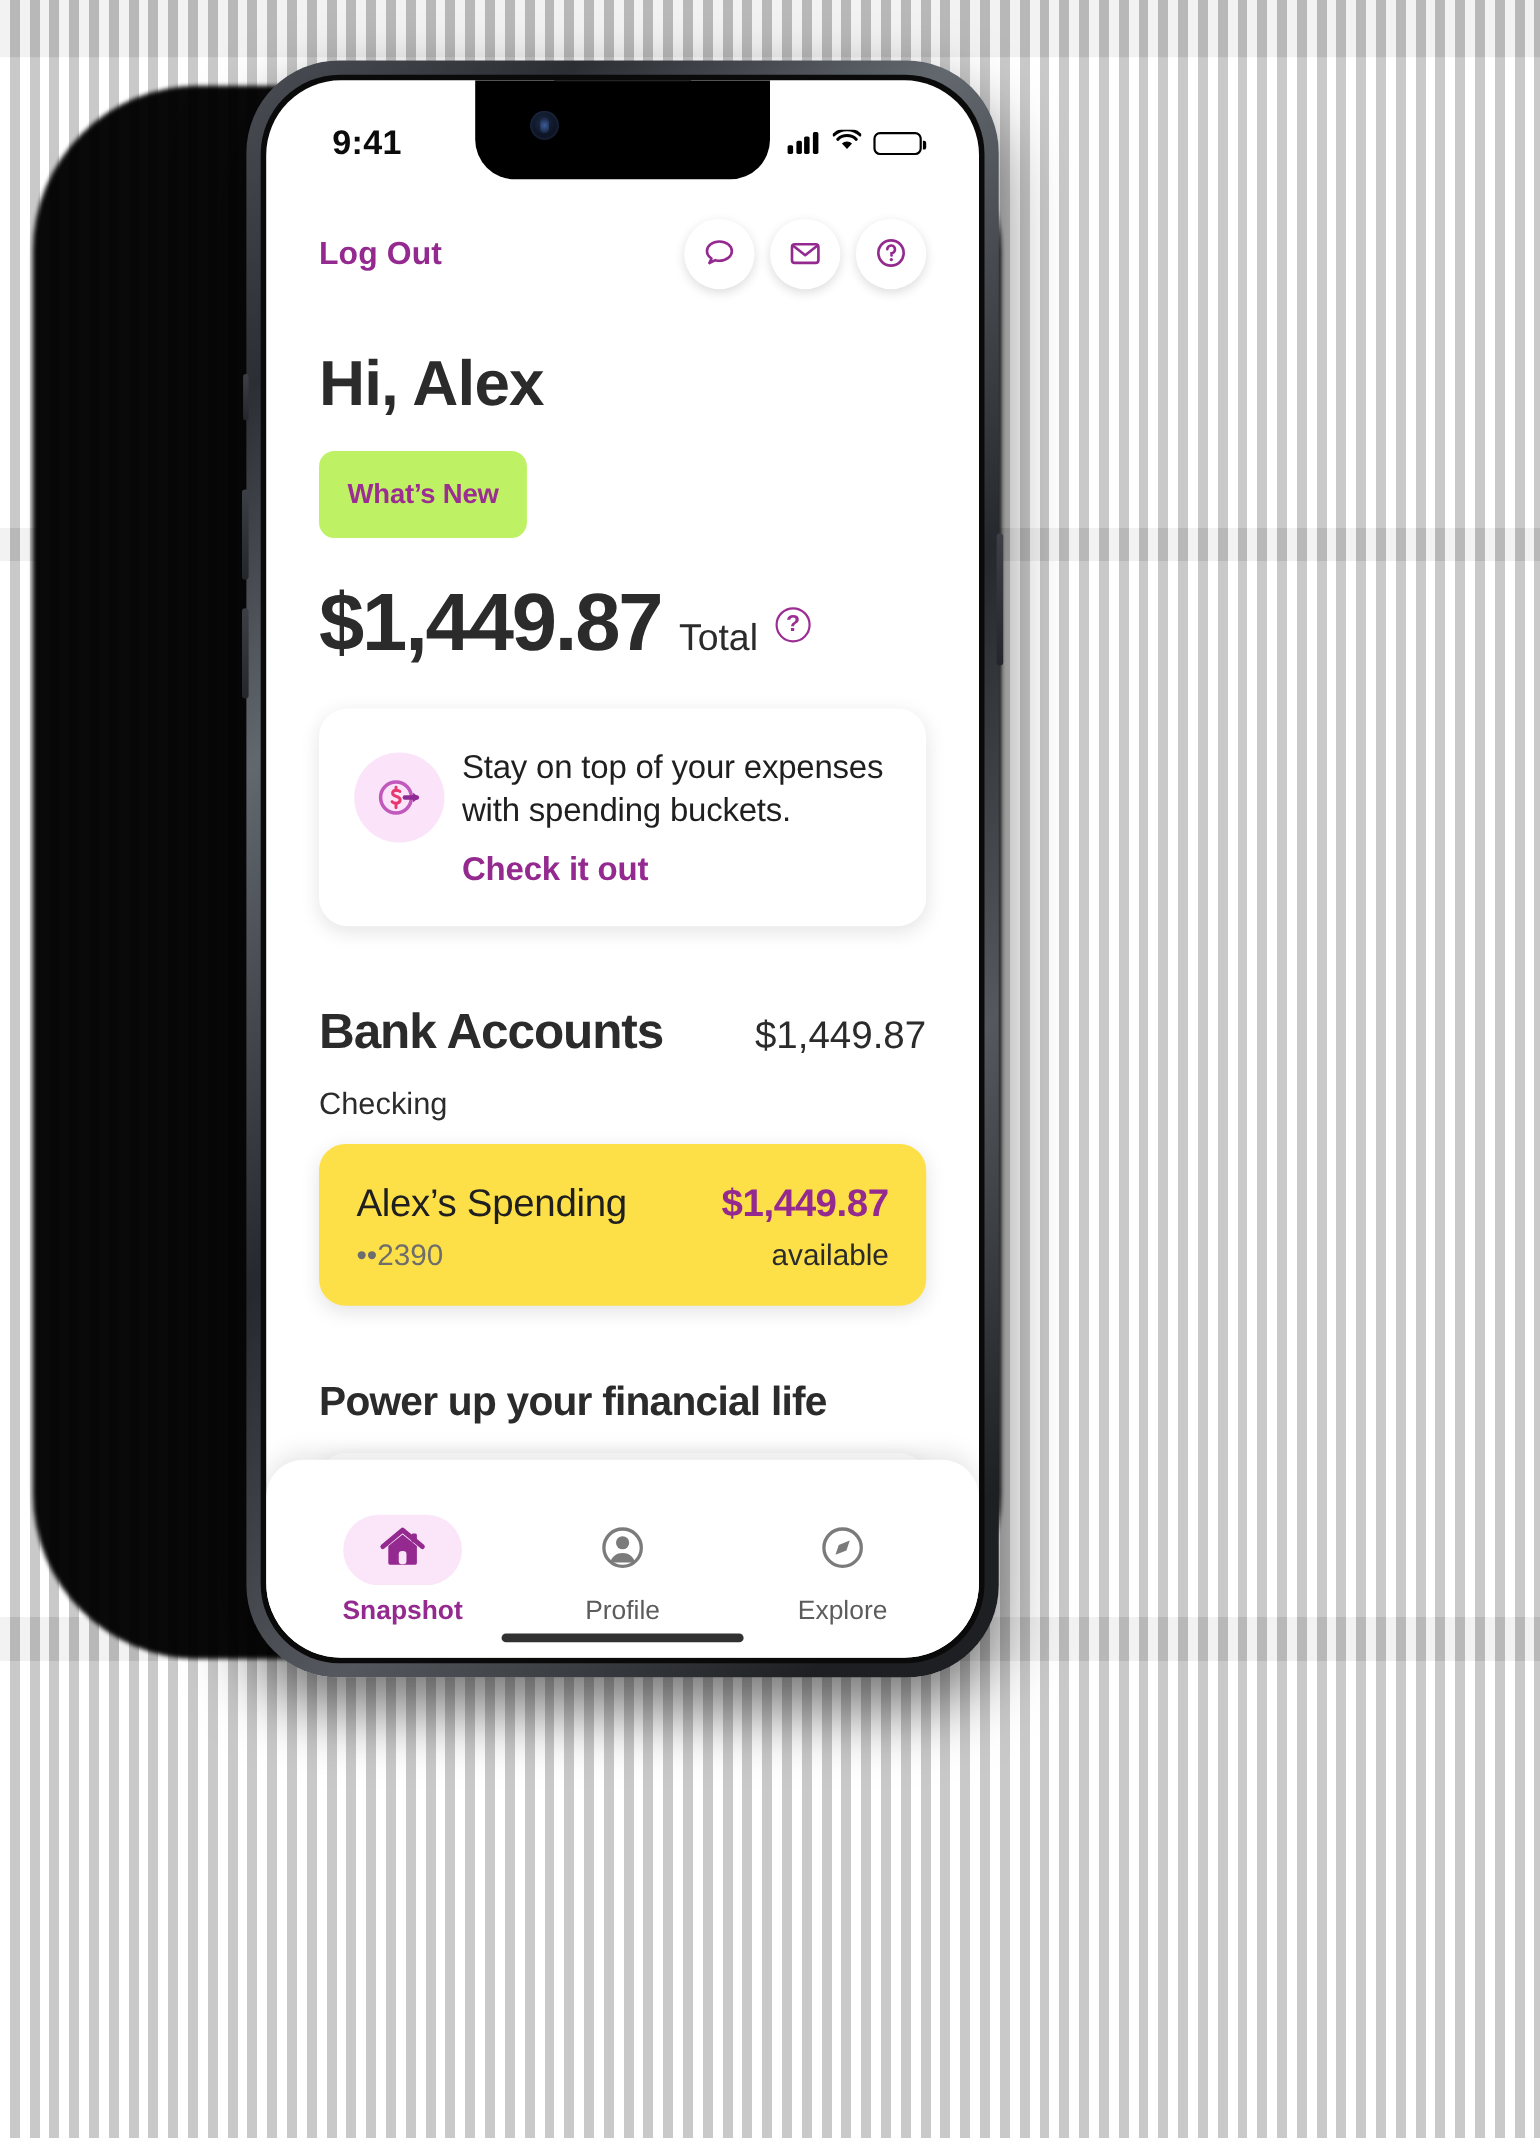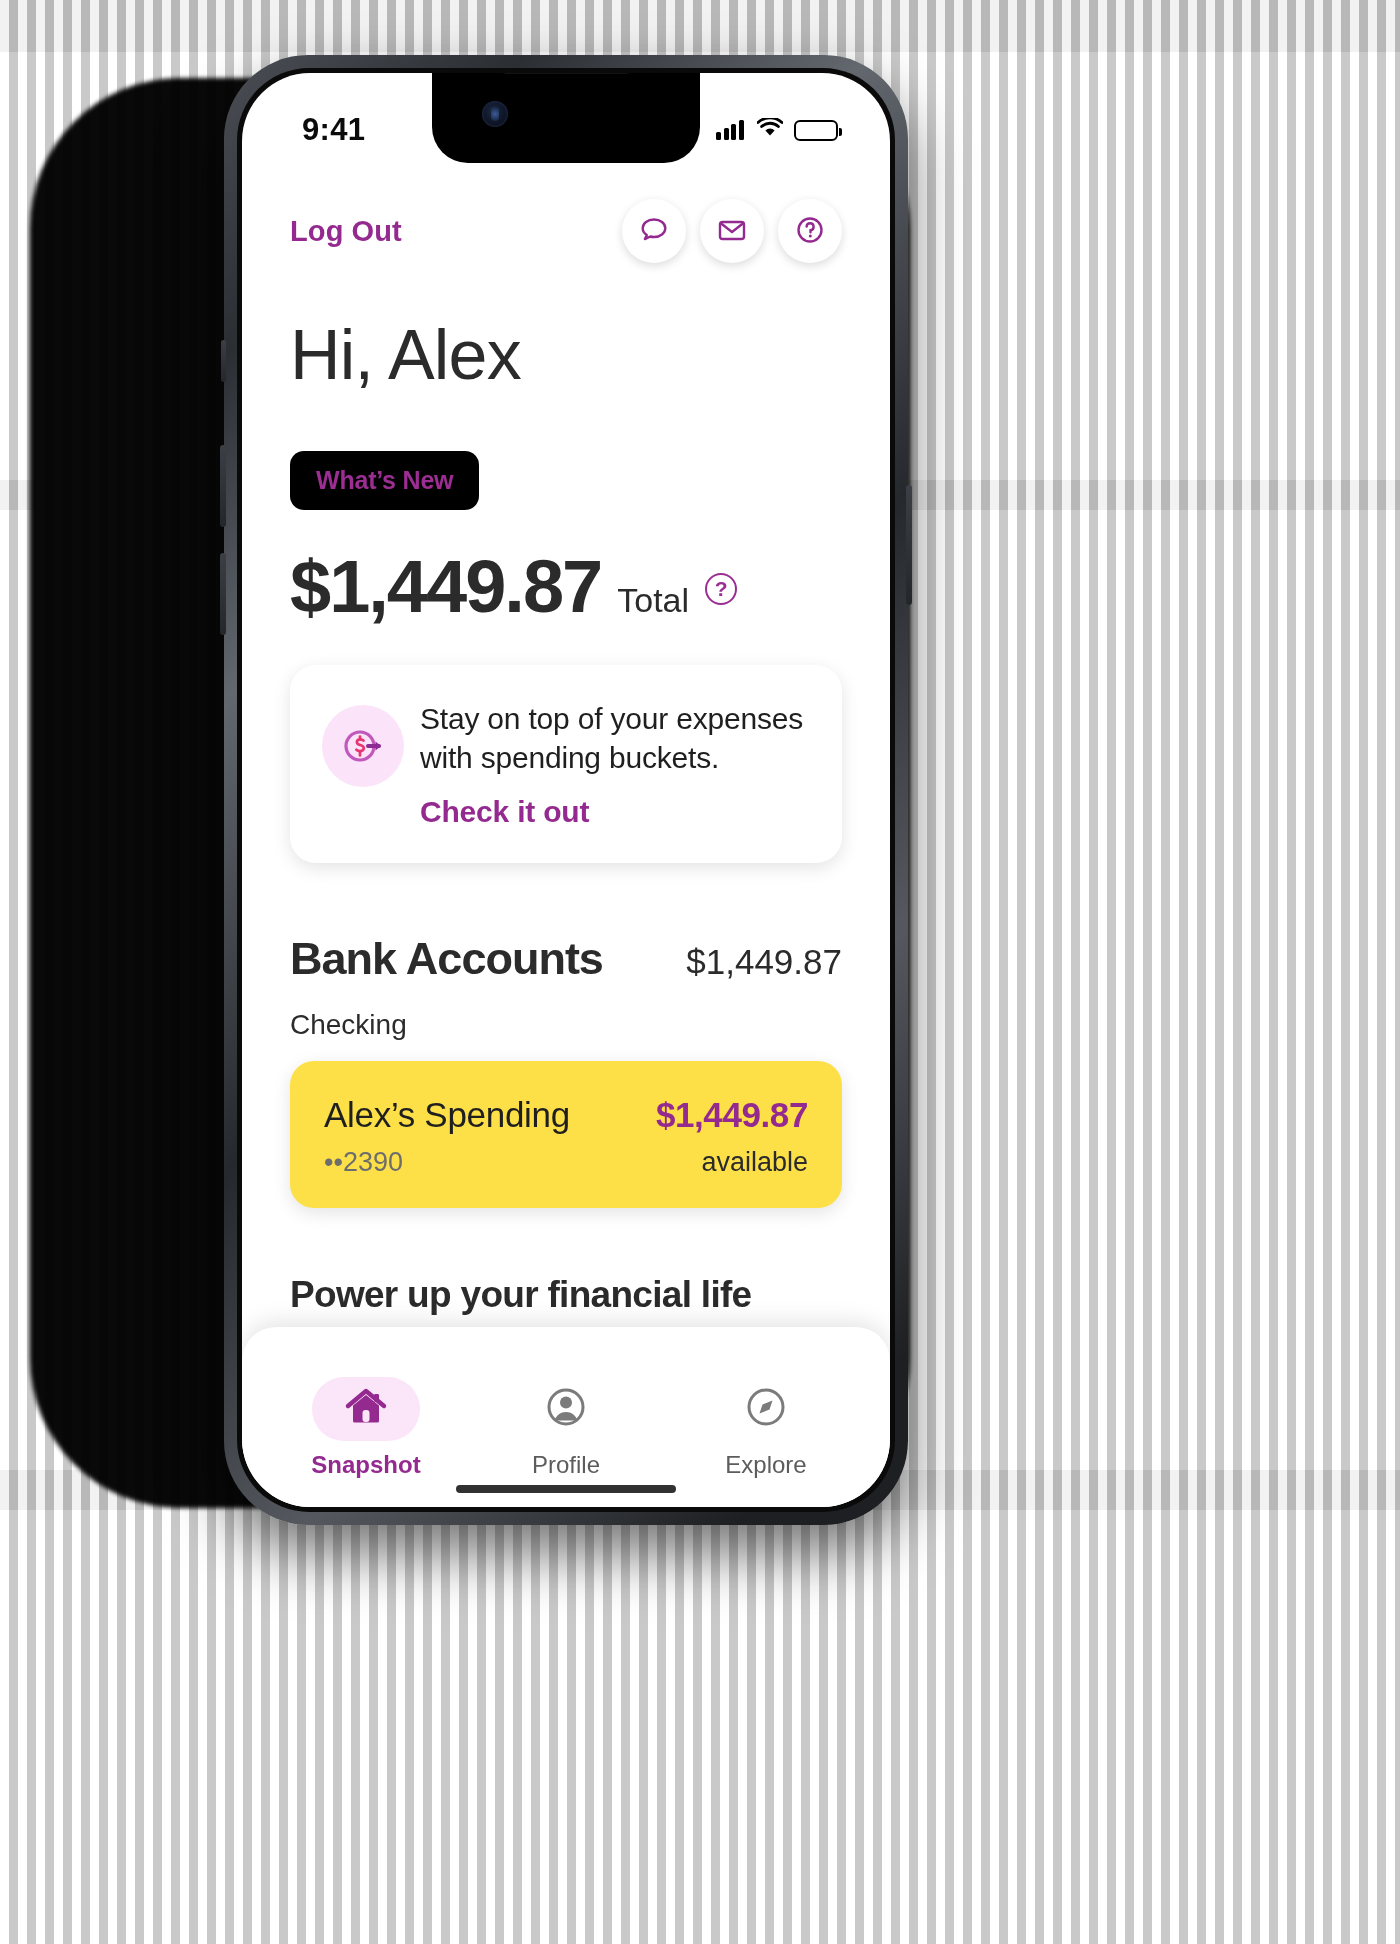--- a/index.html
+++ b/index.html
@@ -146,34 +146,33 @@
   .circle-btn {
     width: 64px; height: 64px; border-radius: 50%;
     background: #fff;
     box-shadow: 0 3px 10px rgba(0,0,0,.14);
     display: flex; align-items: center; justify-content: center;
     cursor: pointer; border: none;
   }
 
   #greeting {
     margin-top: 52px;
-    font-size: 70px; font-weight: 400; color: #2b2b2b;
+    font-size: 58px; font-weight: 700; color: #2b2b2b;
     letter-spacing: -.8px;
   }
 
   #pill-row { display: flex; gap: 20px; margin-top: 28px; }
   .pill {
-    background: #000000;
+    background: #bef264;
     color: #9c2d93;
     font-size: 25px; font-weight: 700;
-    padding: 15px 26px;
+    padding: 25px 26px;
     border-radius: 14px;
     border: none; cursor: pointer; font-family: inherit;
     letter-spacing: -.2px;
-    margin-top: 28px;
   }
 
   #total-row {
     display: flex; align-items: baseline; gap: 16px;
     margin-top: 34px;
   }
   #total-amount {
     font-size: 74px; font-weight: 800; color: #2b2b2b; letter-spacing: -2px;
   }
   #total-label { font-size: 34px; color: #2b2b2b; font-weight: 400; }

